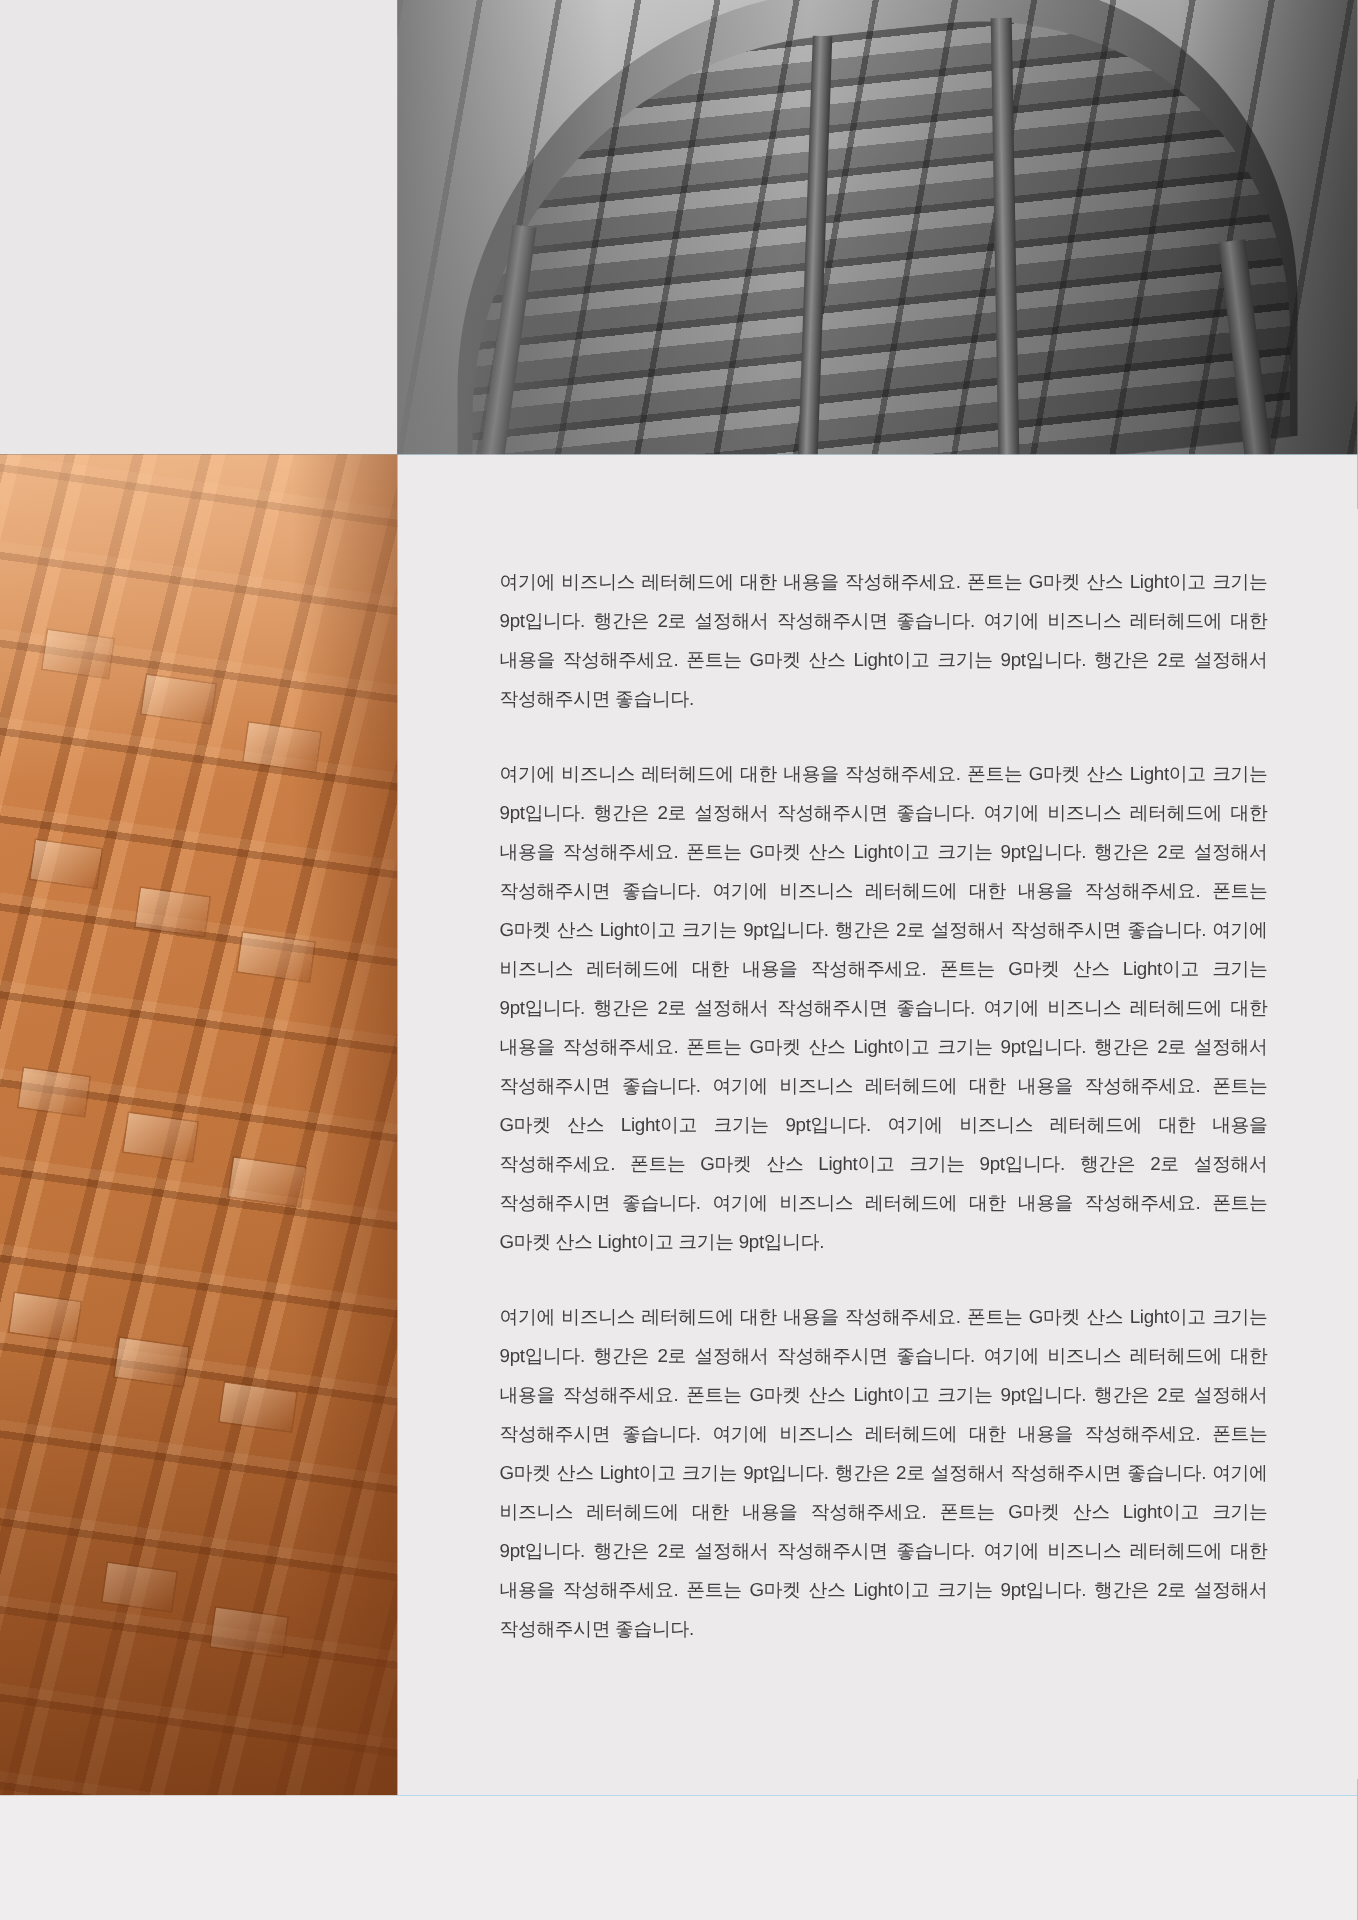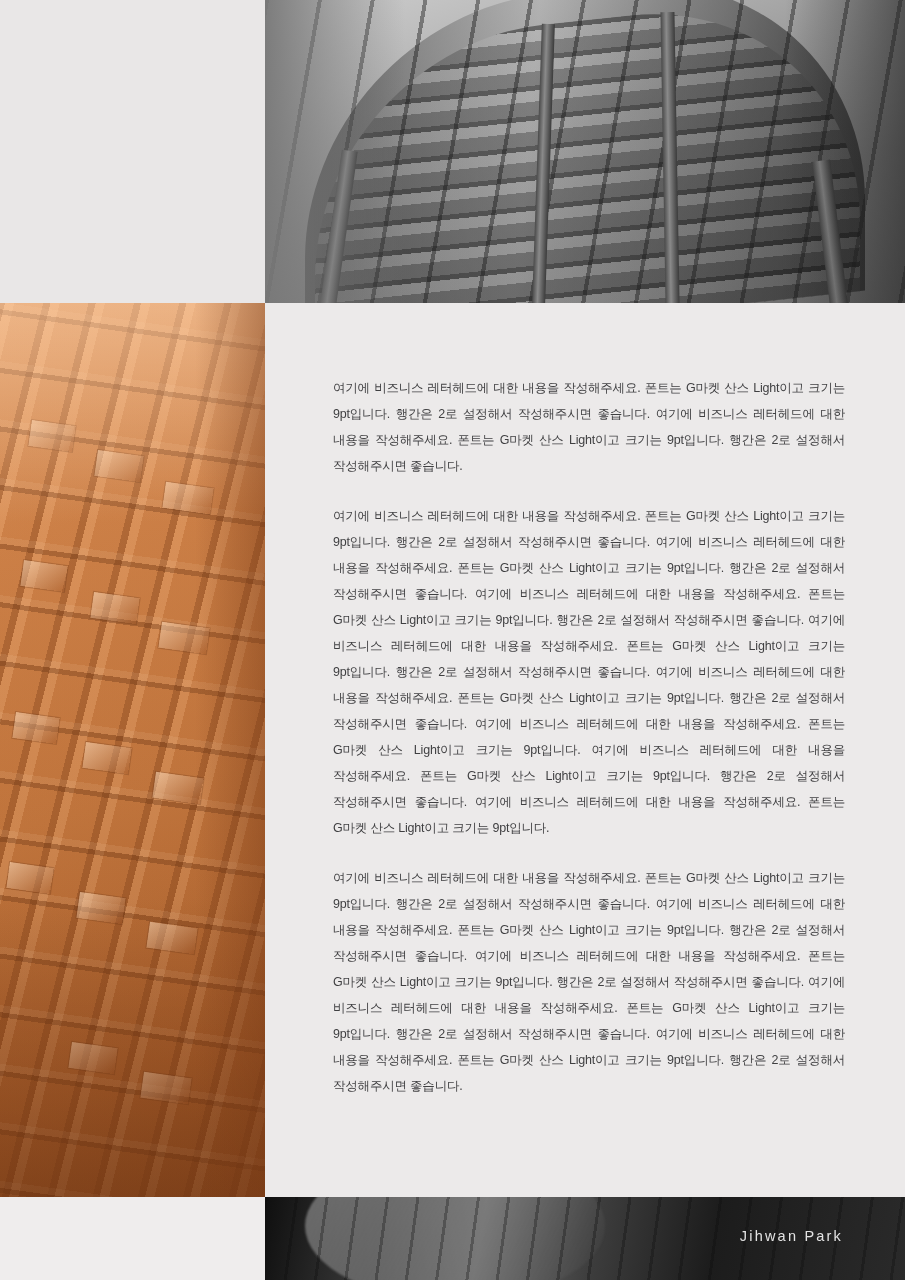--- a/index.html
+++ b/index.html
@@ -291,21 +291,15 @@
   <div class="content">
     <div class="text-col">
       <p class="para">여기에 비즈니스 레터헤드에 대한 내용을 작성해주세요. 폰트는 G마켓 산스 Light이고 크기는 9pt입니다. 행간은 2로 설정해서 작성해주시면 좋습니다. 여기에 비즈니스 레터헤드에 대한 내용을 작성해주세요. 폰트는 G마켓 산스 Light이고 크기는 9pt입니다. 행간은 2로 설정해서 작성해주시면 좋습니다.</p>
       <p class="para">여기에 비즈니스 레터헤드에 대한 내용을 작성해주세요. 폰트는 G마켓 산스 Light이고 크기는 9pt입니다. 행간은 2로 설정해서 작성해주시면 좋습니다. 여기에 비즈니스 레터헤드에 대한 내용을 작성해주세요. 폰트는 G마켓 산스 Light이고 크기는 9pt입니다. 행간은 2로 설정해서 작성해주시면 좋습니다. 여기에 비즈니스 레터헤드에 대한 내용을 작성해주세요. 폰트는 G마켓 산스 Light이고 크기는 9pt입니다. 행간은 2로 설정해서 작성해주시면 좋습니다. 여기에 비즈니스 레터헤드에 대한 내용을 작성해주세요. 폰트는 G마켓 산스 Light이고 크기는 9pt입니다. 행간은 2로 설정해서 작성해주시면 좋습니다. 여기에 비즈니스 레터헤드에 대한 내용을 작성해주세요. 폰트는 G마켓 산스 Light이고 크기는 9pt입니다. 행간은 2로 설정해서 작성해주시면 좋습니다. 여기에 비즈니스 레터헤드에 대한 내용을 작성해주세요. 폰트는 G마켓 산스 Light이고 크기는 9pt입니다. 여기에 비즈니스 레터헤드에 대한 내용을 작성해주세요. 폰트는 G마켓 산스 Light이고 크기는 9pt입니다. 행간은 2로 설정해서 작성해주시면 좋습니다. 여기에 비즈니스 레터헤드에 대한 내용을 작성해주세요. 폰트는 G마켓 산스 Light이고 크기는 9pt입니다.</p>
       <p class="para">여기에 비즈니스 레터헤드에 대한 내용을 작성해주세요. 폰트는 G마켓 산스 Light이고 크기는 9pt입니다. 행간은 2로 설정해서 작성해주시면 좋습니다. 여기에 비즈니스 레터헤드에 대한 내용을 작성해주세요. 폰트는 G마켓 산스 Light이고 크기는 9pt입니다. 행간은 2로 설정해서 작성해주시면 좋습니다. 여기에 비즈니스 레터헤드에 대한 내용을 작성해주세요. 폰트는 G마켓 산스 Light이고 크기는 9pt입니다. 행간은 2로 설정해서 작성해주시면 좋습니다. 여기에 비즈니스 레터헤드에 대한 내용을 작성해주세요. 폰트는 G마켓 산스 Light이고 크기는 9pt입니다. 행간은 2로 설정해서 작성해주시면 좋습니다. 여기에 비즈니스 레터헤드에 대한 내용을 작성해주세요. 폰트는 G마켓 산스 Light이고 크기는 9pt입니다. 행간은 2로 설정해서 작성해주시면 좋습니다.</p>
     </div>
   </div>
 
   <div class="bottom">
     <div class="left-strip"></div>
-    <div class="photo-bottom">
-      <div class="grad"></div>
-      <div class="curve"></div>
-      <div class="lines"></div>
-      <div class="signature">Jihwan Park</div>
-    </div>
   </div>
 
 </div>
 
 </body></html>

